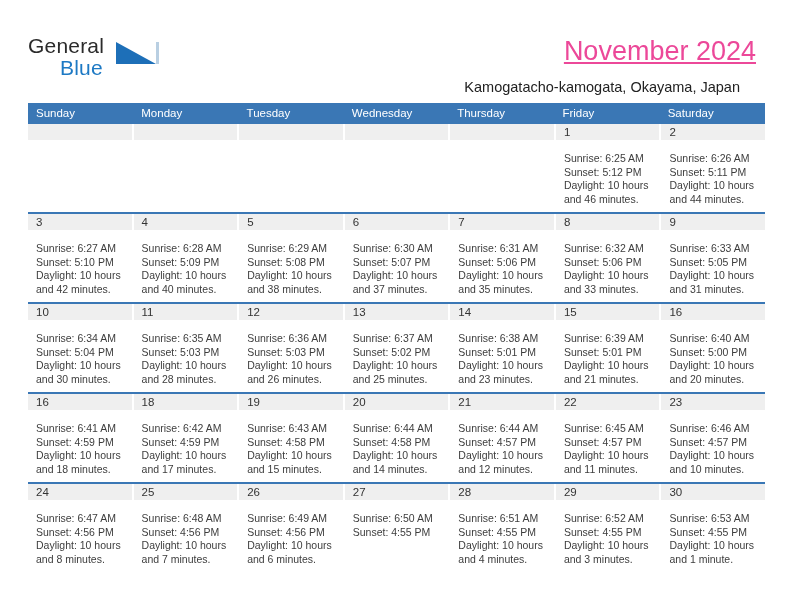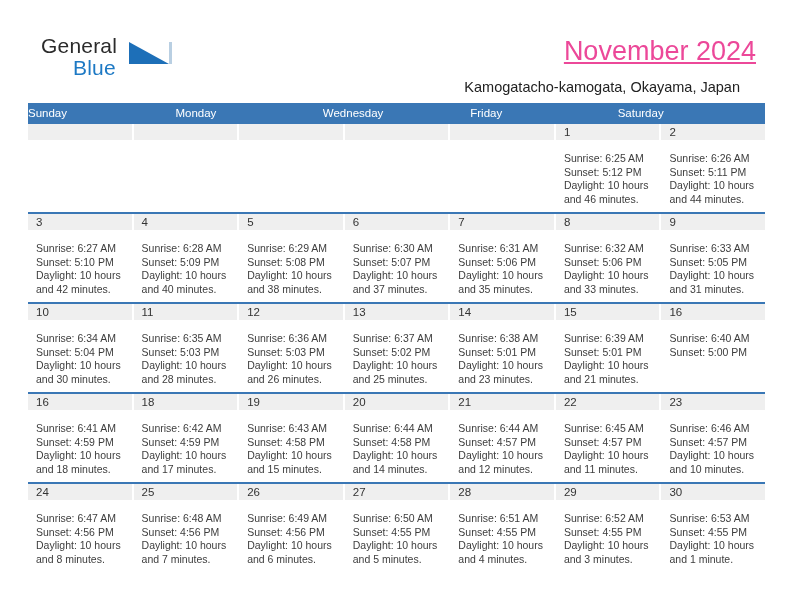--- a/index.html
+++ b/index.html
@@ -28,21 +28,20 @@
     top: 0;
     width: 792px;
     height: 100px;
   }
   .brand {
     position: absolute;
     left: 28px;
     top: 34px;
     width: 180px;
     height: 50px;
-    margin-left: 13px;
   }
   .brand-general {
     position: absolute;
     left: 0px;
     top: 0px;
     font-size: 21px;
     letter-spacing: .2px;
     color: #2b2b2b;
     font-family: "Liberation Sans", sans-serif;
     line-height: 24px;
@@ -99,21 +98,21 @@
   .dow-row {
     display: flex;
     background: #3a77b5;
     height: 21px;
   }
   .dow {
     flex: 1 1 0;
     color: #ffffff;
     font-size: 11.5px;
     line-height: 21px;
-    padding-left: 0;
+    padding-left: 8px;
     box-sizing: border-box;
     white-space: nowrap;
     overflow: hidden;
   }
 
   .week {
     border-top: 2px solid #3a77b5;
     position: relative;
   }
   .week:first-of-type { border-top: none; }
@@ -179,21 +178,23 @@
 
     <div class="title">November 2024</div>
     <div class="subtitle">Kamogatacho-kamogata, Okayama, Japan</div>
   </div>
 
   <div class="calendar">
 
     <div class="dow-row">
       <div class="dow">Sunday</div>
       <div class="dow">Monday</div>
+      <div class="dow">Tuesday</div>
       <div class="dow">Wednesday</div>
+      <div class="dow">Thursday</div>
       <div class="dow">Friday</div>
       <div class="dow">Saturday</div>
     </div>
 
     <div id="weeks-host">
         <div class="week">
           <div class="daynum-band"></div>
           <div class="week-inner">
             <div class="day empty">
               <div class="daynum"></div>
@@ -338,20 +339,21 @@
                 <span>Sunrise: 6:39 AM</span>
                 <span>Sunset: 5:01 PM</span>
                 <span class="daylight">Daylight: 10 hours and 21 minutes.</span>
               </div>
             </div>
             <div class="day">
               <div class="daynum">16</div>
               <div class="dayinfo">
                 <span>Sunrise: 6:40 AM</span>
                 <span>Sunset: 5:00 PM</span>
+                <span class="daylight">Daylight: 10 hours and 20 minutes.</span>
               </div>
             </div>
           </div>
         </div>
         <div class="week">
           <div class="daynum-band"></div>
           <div class="week-inner">
             <div class="day">
               <div class="daynum">16</div>
               <div class="dayinfo">
@@ -435,21 +437,20 @@
                 <span>Sunrise: 6:49 AM</span>
                 <span>Sunset: 4:56 PM</span>
                 <span class="daylight">Daylight: 10 hours and 6 minutes.</span>
               </div>
             </div>
             <div class="day">
               <div class="daynum">27</div>
               <div class="dayinfo">
                 <span>Sunrise: 6:50 AM</span>
                 <span>Sunset: 4:55 PM</span>
-                <span class="daylight">Daylight: 10 hours and 5 minutes.</span>
               </div>
             </div>
             <div class="day">
               <div class="daynum">28</div>
               <div class="dayinfo">
                 <span>Sunrise: 6:51 AM</span>
                 <span>Sunset: 4:55 PM</span>
                 <span class="daylight">Daylight: 10 hours and 4 minutes.</span>
               </div>
             </div>

